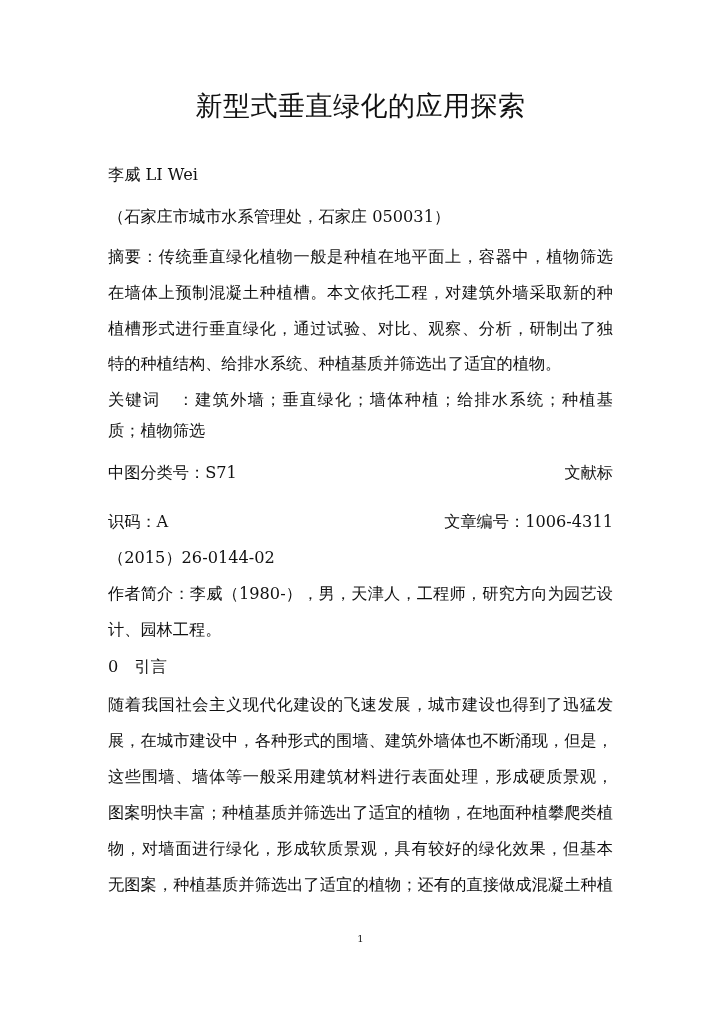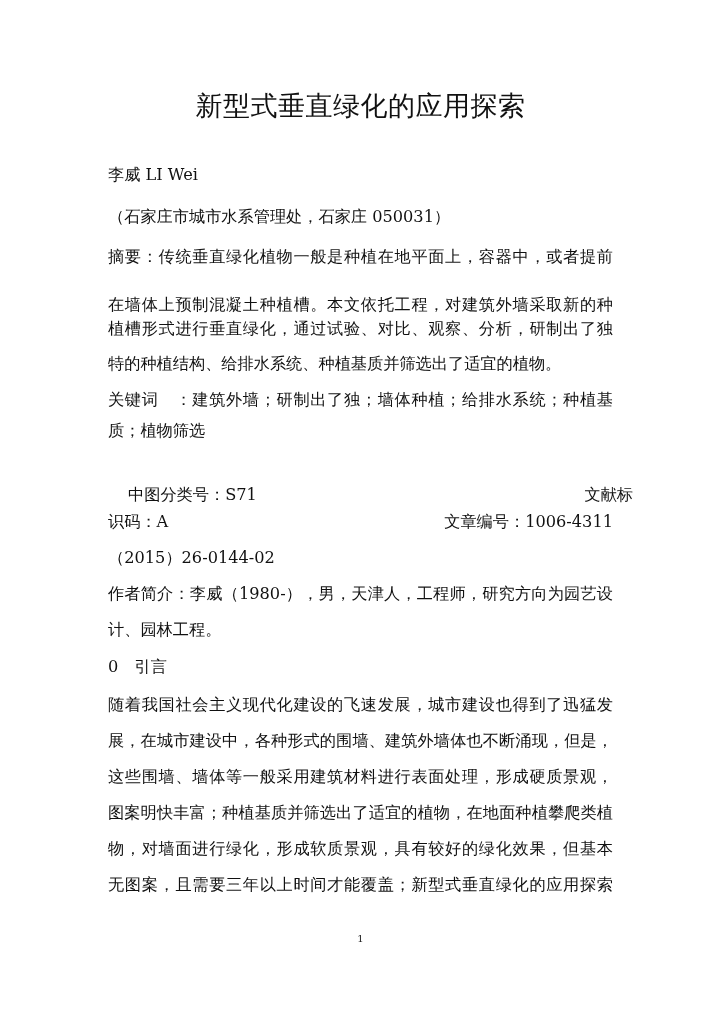--- a/index.html
+++ b/index.html
@@ -64,29 +64,29 @@
 <body>
 
 <div class="page">
 
   <div class="title">新型式垂直绿化的应用探索</div>
 
   <div class="line" style="top:164px;">李威 LI Wei</div>
 
   <div class="line" style="top:206px;">（石家庄市城市水系管理处，石家庄 050031）</div>
 
-  <div class="line justify" style="top:246px;">摘要：传统垂直绿化植物一般是种植在地平面上，容器中，或者提前</div>
-  <div class="line justify" style="top:294px;">在墙体上预制混凝土种植槽。本文依托工程，对建筑外墙采取新的种</div>
+  <div class="line justify" style="top:246px;">摘要：传统垂直绿化植物一般是种植在地平面上，容器中，植物筛选</div>
+  <div class="line justify" style="top:282px;">在墙体上预制混凝土种植槽。本文依托工程，对建筑外墙采取新的种</div>
   <div class="line justify" style="top:318px;">植槽形式进行垂直绿化，通过试验、对比、观察、分析，研制出了独</div>
   <div class="line" style="top:353px;">特的种植结构、给排水系统、种植基质并筛选出了适宜的植物。</div>
 
-  <div class="line justify" style="top:389px;">关键词　：建筑外墙；研制出了独；墙体种植；给排水系统；种植基</div>
+  <div class="line justify" style="top:389px;">关键词　：建筑外墙；垂直绿化；墙体种植；给排水系统；种植基</div>
   <div class="line" style="top:420px;">质；植物筛选</div>
 
-  <div class="line split" style="top:484px;margin-left:20px;">
+  <div class="line split" style="top:462px;">
     <span>中图分类号：S71</span>
     <span>文献标</span>
   </div>
 
   <div class="line split" style="top:511px;">
     <span>识码：A</span>
     <span>文章编号：1006-4311</span>
   </div>
 
   <div class="line" style="top:547px;">（2015）26-0144-02</div>
@@ -94,17 +94,17 @@
   <div class="line justify" style="top:583px;">作者简介：李威（1980-），男，天津人，工程师，研究方向为园艺设</div>
   <div class="line" style="top:619px;">计、园林工程。</div>
 
   <div class="line" style="top:656px;">0　引言</div>
 
   <div class="line justify" style="top:694px;">随着我国社会主义现代化建设的飞速发展，城市建设也得到了迅猛发</div>
   <div class="line justify" style="top:730px;">展，在城市建设中，各种形式的围墙、建筑外墙体也不断涌现，但是，</div>
   <div class="line justify" style="top:766px;">这些围墙、墙体等一般采用建筑材料进行表面处理，形成硬质景观，</div>
   <div class="line justify" style="top:802px;">图案明快丰富；种植基质并筛选出了适宜的植物，在地面种植攀爬类植</div>
   <div class="line justify" style="top:838px;">物，对墙面进行绿化，形成软质景观，具有较好的绿化效果，但基本</div>
-  <div class="line justify" style="top:874px;">无图案，且需要三年以上时间才能覆盖；新型式垂直绿化的应用探索</div>
+  <div class="line justify" style="top:874px;">无图案，种植基质并筛选出了适宜的植物；还有的直接做成混凝土种植</div>
 
   <div class="pagenum">1</div>
 
 </div>
 
 </body></html>

